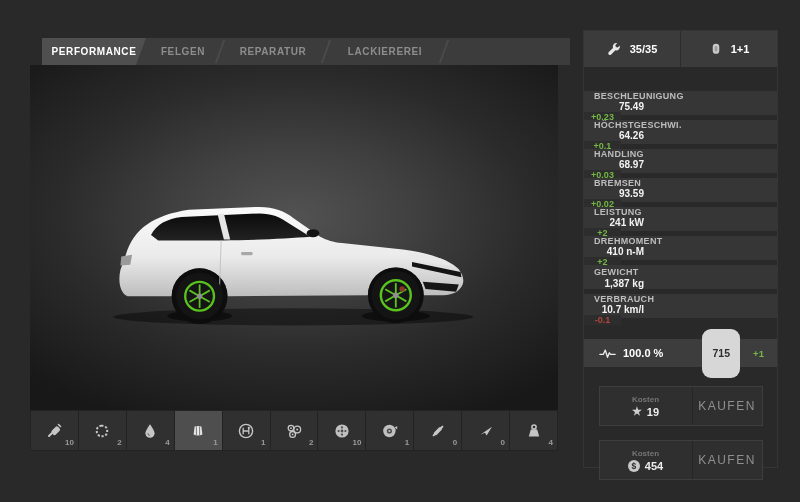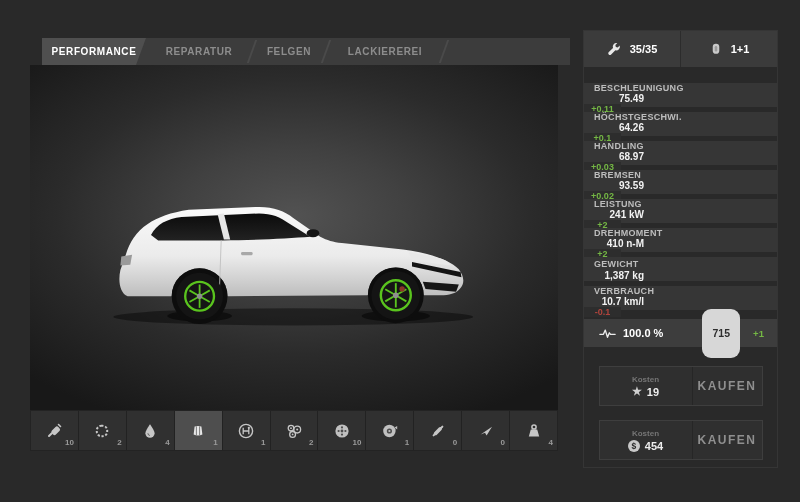--- a/index.html
+++ b/index.html
@@ -29,71 +29,71 @@
   
   .toolbar{position:absolute;left:30px;top:410px;width:528px;height:41px;display:flex;gap:1px;
     background:#222;border:1px solid #232323;box-sizing:border-box;}
   .tool-cell{flex:1;background:#303030;position:relative;display:flex;align-items:center;justify-content:center;cursor:pointer;}
   .tool-cell.selected{background:#4e4e4e;}
   .tool-count{position:absolute;right:4px;bottom:3px;font-size:8px;font-weight:bold;color:#9a9a9a;}
 
   
   .panel{position:absolute;left:583px;top:30px;width:195px;height:438px;box-sizing:border-box;
     border:1px solid #353535;display:flex;flex-direction:column;}
-  .summary-row{height:36px;min-height:36px;background:#3b3b3b;display:flex;margin-bottom:16px;}
+  .summary-row{height:36px;min-height:36px;background:#3b3b3b;display:flex;margin-bottom:24px;}
   .summary-half{flex:1;display:flex;align-items:center;justify-content:center;gap:8px;
     color:#fff;font-size:11px;font-weight:bold;}
   .summary-sep{width:1px;background:#2c2c2c;}
 
   .stat-row{height:24px;min-height:24px;background:#363636;display:flex;align-items:stretch;margin-bottom:5px;flex-direction:column;}
   .stat-label{flex:1;display:flex;align-items:center;padding-left:10px;font-size:9px;font-weight:bold;
     color:#bdbdbd;letter-spacing:.3px;white-space:nowrap;}
   .stat-value{width:60px;display:flex;align-items:center;justify-content:flex-end;
     font-size:10px;font-weight:bold;color:#f2f2f2;padding-right:8px;white-space:nowrap;}
   .stat-delta{width:37px;min-width:37px;background:#2d2d2d;display:flex;align-items:center;justify-content:center;
     font-size:9px;font-weight:bold;color:#2d2d2d;}
   .up{color:#74b744;}
   .down{color:#b0443c;}
 
-  .condition-row{height:20px;min-height:28px;background:#3d3d3d;display:flex;align-items:center;margin-top:4px;}
+  .condition-row{height:20px;min-height:28px;background:#3d3d3d;display:flex;align-items:center;margin-top:16px;}
   .condition-left{display:flex;align-items:center;gap:7px;padding-left:15px;flex:1;
     color:#fff;font-size:11px;font-weight:bold;}
   .pill{background:#d7d7d7;color:#2e2e2e;font-weight:bold;font-size:10.5px;border-radius:9px;
     padding:18px 10px;line-height:13px;}
   .condition-delta{width:37px;min-width:37px;display:flex;align-items:center;justify-content:center;
     font-size:9.5px;font-weight:bold;}
 
   .buy-button{width:164px;min-height:40px;height:40px;margin:0 auto;background:#2f2f2f;
     border:1px solid #3e3e3e;box-sizing:border-box;display:flex;cursor:pointer;}
   .buy-button.first{margin-top:19px;}
   .buy-button.second{margin-top:14px;}
   .buy-price{width:92px;display:flex;flex-direction:column;align-items:center;justify-content:center;
     gap:2px;border-right:1px solid #262626;}
   .buy-kosten{font-size:8px;color:#757575;font-weight:bold;}
   .buy-amount{display:flex;align-items:center;gap:5px;color:#ededed;font-size:11px;font-weight:bold;}
   .star{color:#cfcfcf;font-size:11px;line-height:11px;}
   .coin{width:12px;height:12px;border-radius:50%;background:#c9c9c9;color:#2b2b2b;font-size:8.5px;
     font-weight:bold;display:flex;align-items:center;justify-content:center;line-height:12px;}
   .buy-action{flex:1;display:flex;align-items:center;justify-content:center;color:#8f8f8f;
-    font-weight:bold;font-size:12px;letter-spacing:1.5px;}
+    font-weight:normal;font-size:12px;letter-spacing:1.5px;}
 </style>
 </head>
 <body>
 
 <div class="tabs">
   <div class="tab active" style="width:104px">
     <span class="tab-bg"></span>
     <span class="tab-label">PERFORMANCE</span>
   </div>
+  <div class="tab" style="width:74px">
+    <span class="tab-label">FELGEN</span>
+    <span class="tab-div"></span>
+  </div>
   <div class="tab" style="width:106px">
     <span class="tab-label">REPARATUR</span>
-    <span class="tab-div"></span>
-  </div>
-  <div class="tab" style="width:74px">
-    <span class="tab-label">FELGEN</span>
     <span class="tab-div"></span>
   </div>
   <div class="tab" style="width:118px">
     <span class="tab-label">LACKIEREREI</span>
     <span class="tab-div"></span>
   </div>
 </div>
 
 <div class="viewport">
   <svg class="car" viewBox="0 0 420 170">
@@ -254,21 +254,21 @@
         <rect x="4.8" y="2.2" width="8.4" height="13" rx="4" fill="#c9c9c9"></rect>
         <rect x="7.4" y="5.2" width="3.2" height="7" rx="1.6" fill="#9b9b9b"></rect>
       </svg>
       <span>1+1</span>
     </div>
   </div>
 
   <div class="stat-row">
     <span class="stat-label">BESCHLEUNIGUNG</span>
     <span class="stat-value">75.49</span>
-    <span class="stat-delta up">+0.11</span>
+    <span class="stat-delta up">+0.23</span>
   </div>
   <div class="stat-row">
     <span class="stat-label">HÖCHSTGESCHWI.</span>
     <span class="stat-value">64.26</span>
     <span class="stat-delta up">+0.1</span>
   </div>
   <div class="stat-row">
     <span class="stat-label">HANDLING</span>
     <span class="stat-value">68.97</span>
     <span class="stat-delta up">+0.03</span>

